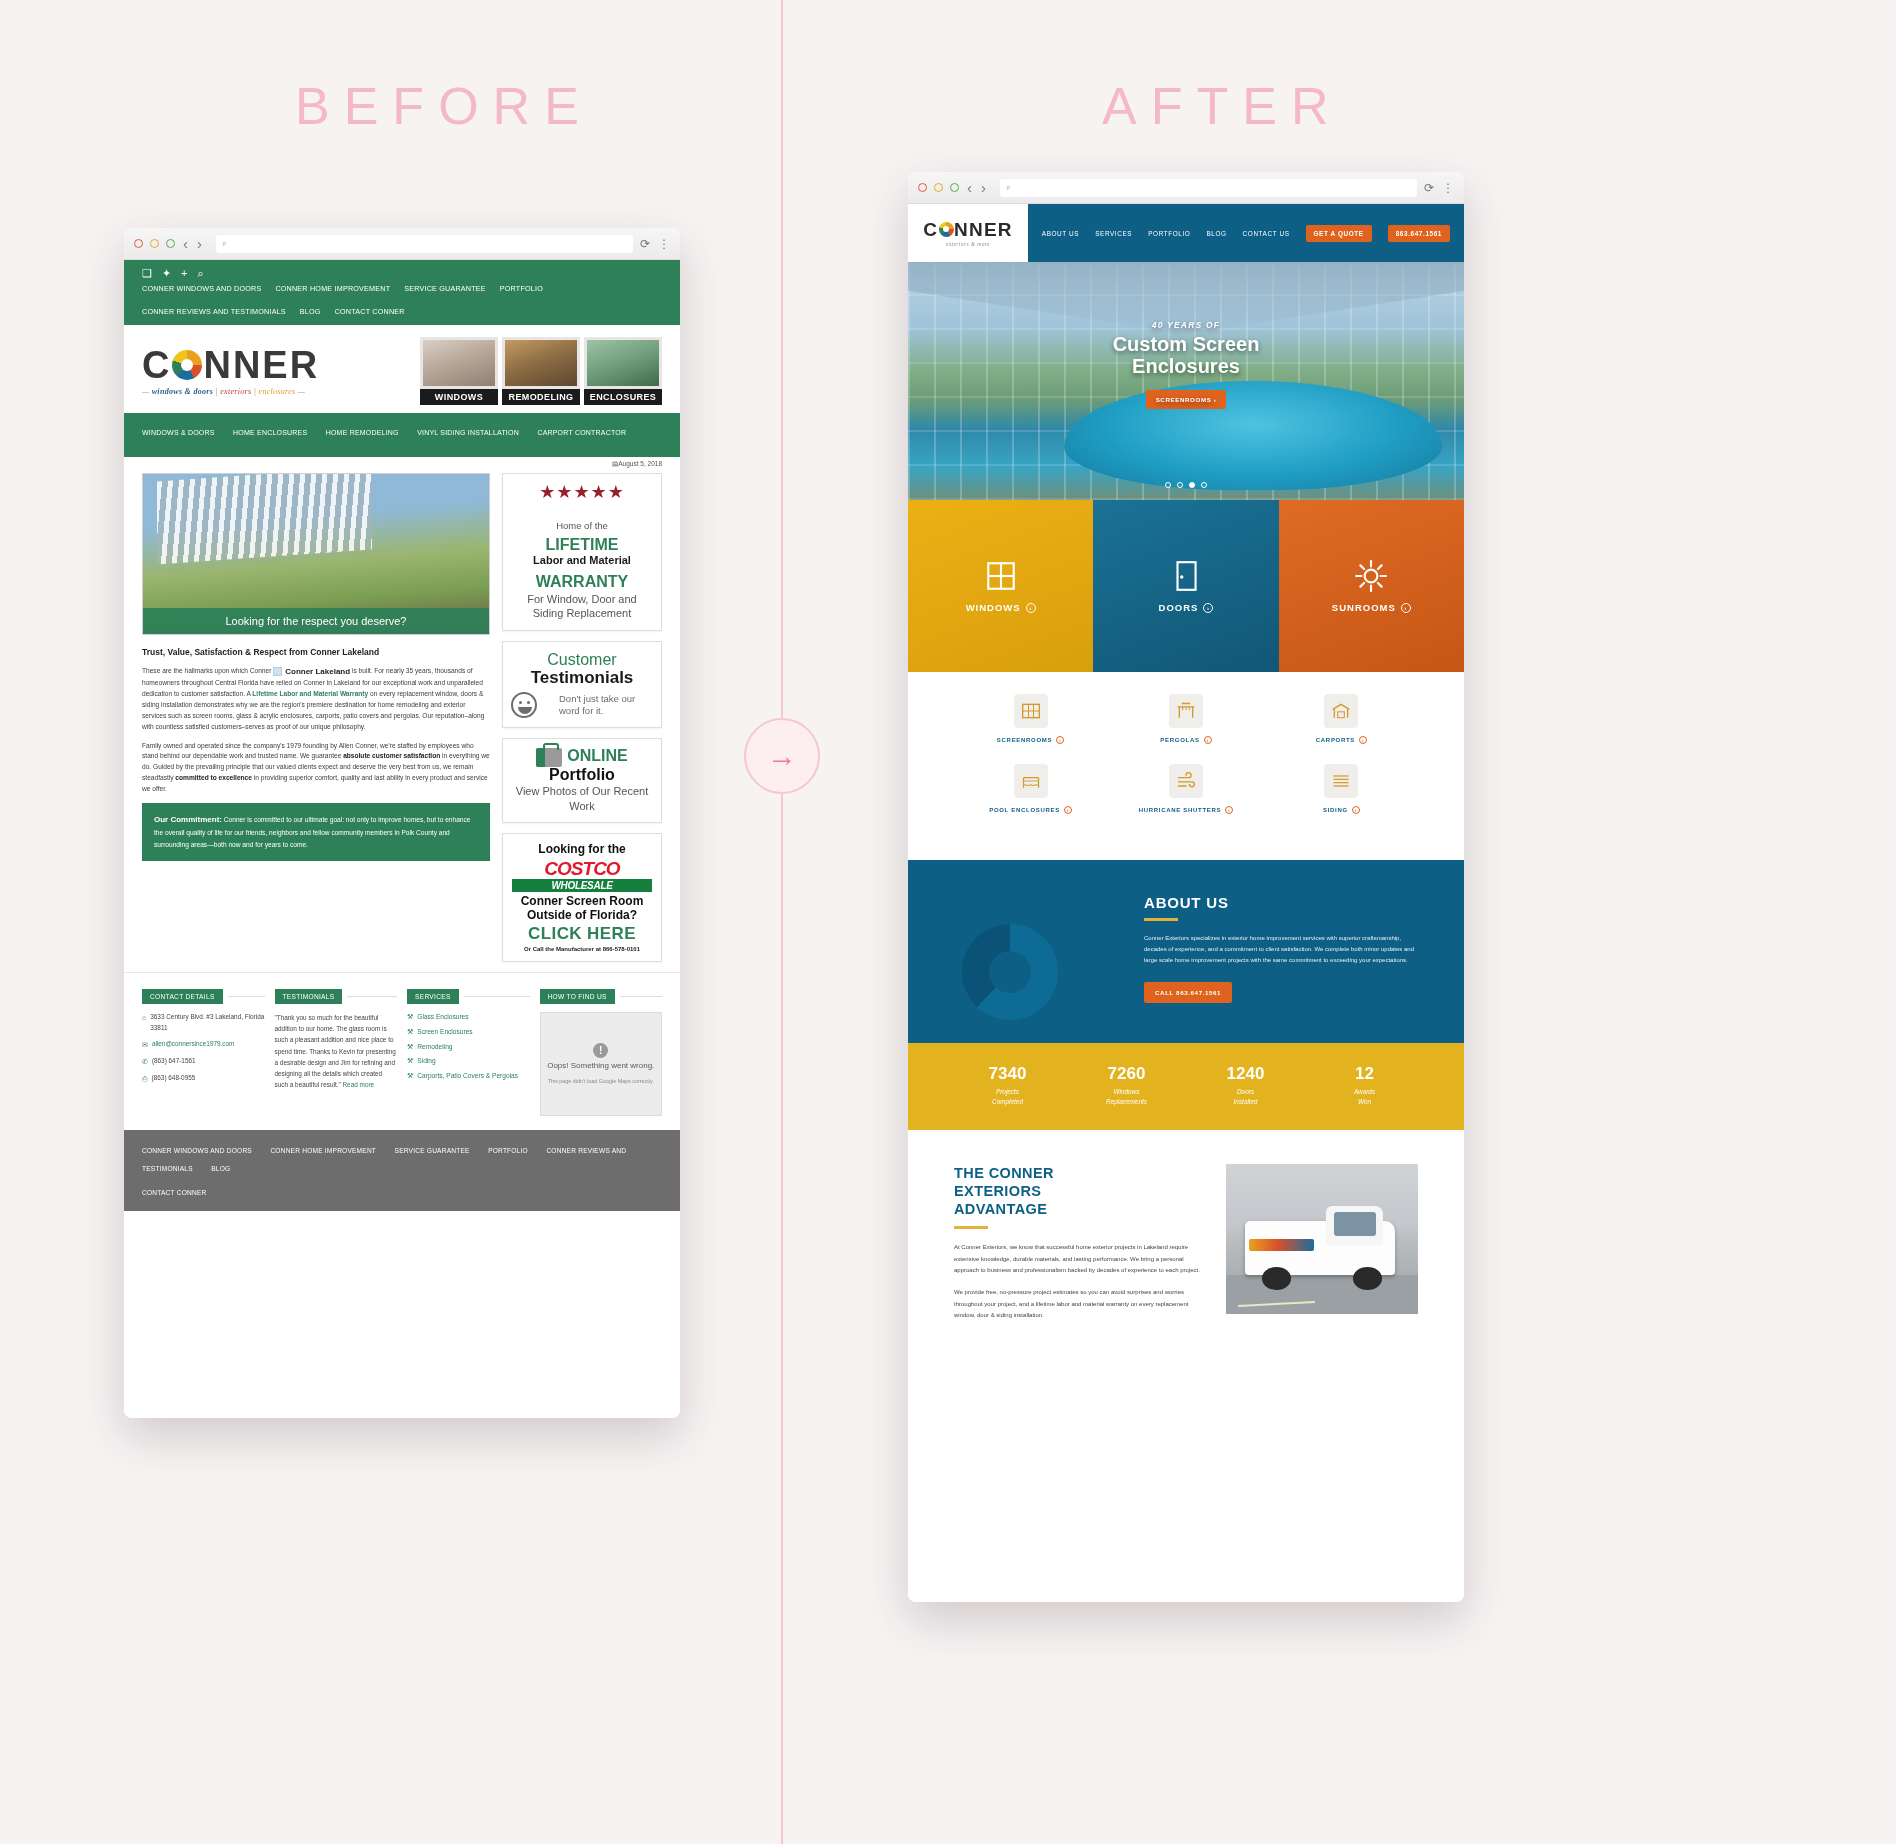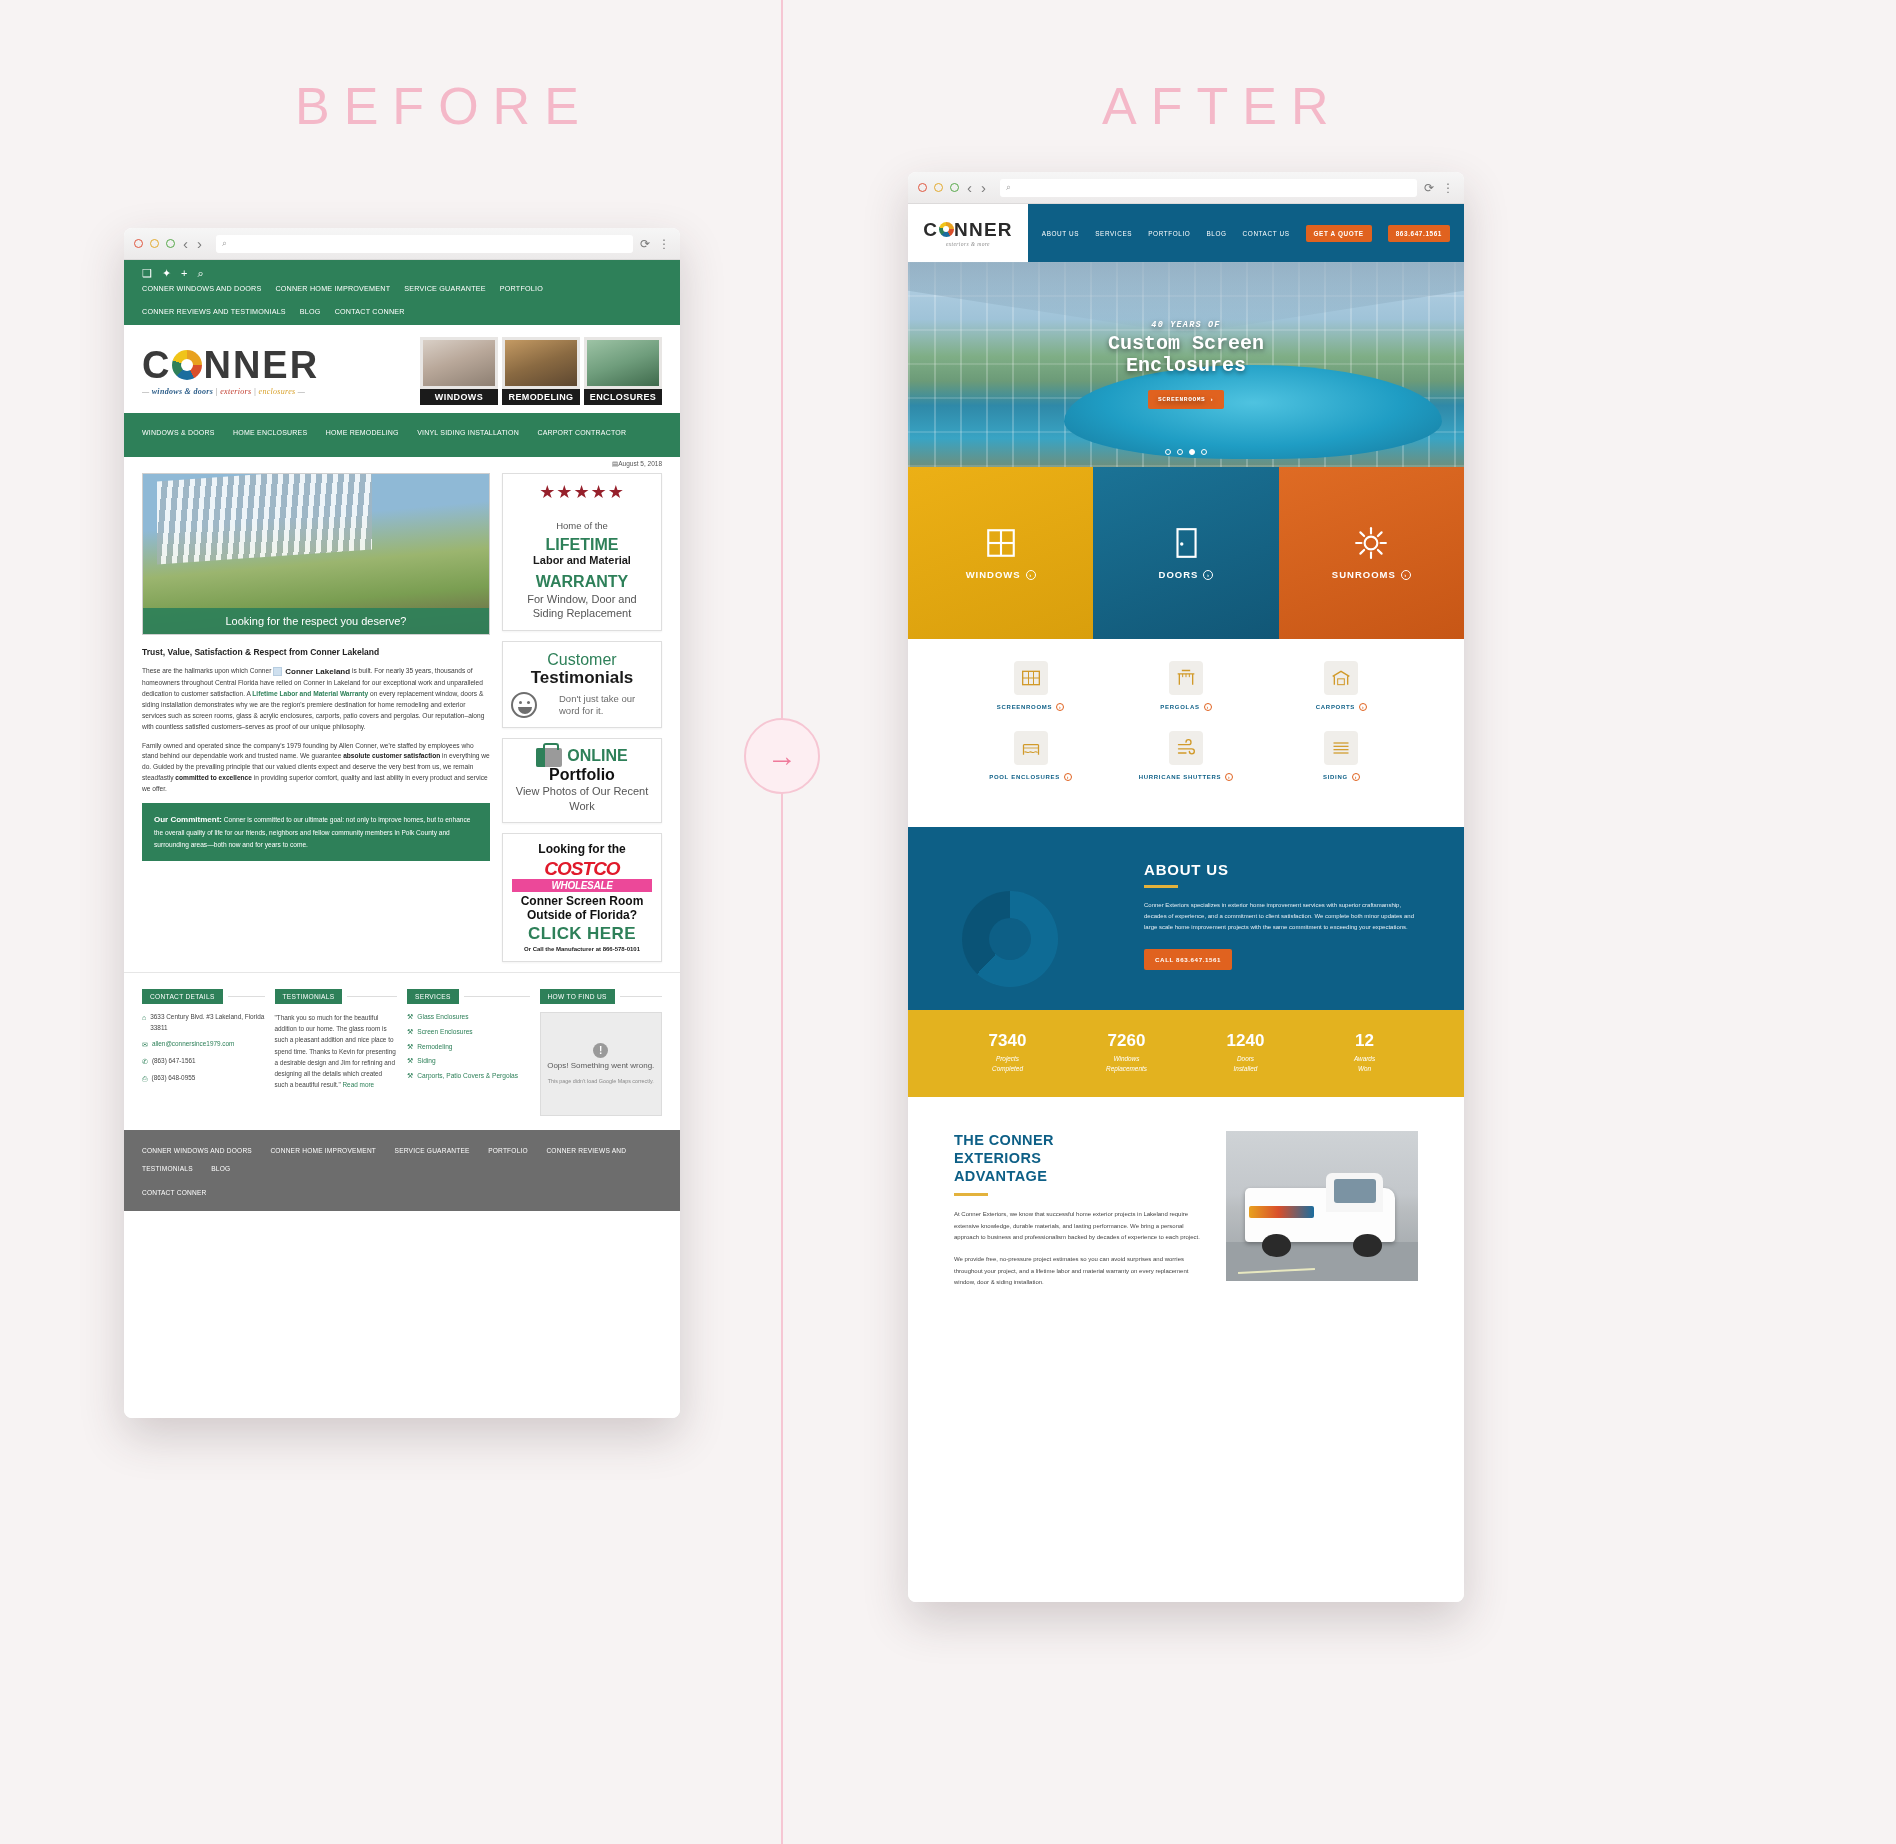--- a/index.html
+++ b/index.html
@@ -144,21 +144,21 @@
   .smiley::after{content:"";position:absolute;left:5px;top:13px;width:14px;height:7px;border-bottom-left-radius:14px;border-bottom-right-radius:14px;background:#6e6e6e;}
   .w-dontjust { font-size:9.5px; color:#6b6b6b; line-height:1.2; text-align:left;}
   .w-portline { display:flex; gap:5px; justify-content:center;}
   .briefcase { width:26px;height:19px;background:#9a9a9a;border-radius:2px;position:relative;flex:none;}
   .briefcase::before{content:"";position:absolute;left:7px;top:-5px;width:12px;height:5px;border:2px solid #2e8059;border-bottom:none;border-radius:3px 3px 0 0;}
   .briefcase::after{content:"";position:absolute;left:0;top:0;width:9px;height:19px;background:#2e8059;border-radius:2px 0 0 2px;}
   .w-online { font-size:16px;font-weight:700;color:#2e8059;line-height:1;}
   .w-pf { font-size:16px;font-weight:700;color:#111;line-height:1.05;}
   .w-look { font-size:12px; font-weight:700; color:#111; line-height:1.15;}
   .costco { font-size:19px; font-weight:800; font-style:italic; color:#e01a2b; letter-spacing:-1px; line-height:1; margin:2px 0 0;}
-  .costco-ws { background:#ec4899; color:#fff; font-size:10px; font-weight:800; font-style:italic; letter-spacing:-.3px; padding:1px 8px; margin:1px 1px 3px;}
+  .costco-ws { background:#15803d; color:#fff; font-size:10px; font-weight:800; font-style:italic; letter-spacing:-.3px; padding:1px 8px; margin:1px 1px 3px;}
   .w-click { font-size:17px; font-weight:700; color:#2e8059; letter-spacing:.4px; line-height:1.1; margin-top:3px;}
   .w-callmfr { font-size:6px; font-weight:700; color:#222; margin-top:2px;}
 
   .b-footwidgets { display:flex; gap:10px; padding:16px 18px 14px; background:#fff; border-top:1px solid #e6e6e6;}
   .fw { flex:1; min-width:0;}
   .fw-h { display:flex; align-items:center; gap:5px; margin-bottom:8px;}
   .fw-badge { background:#2e8059; color:#fff; font-size:6.6px; padding:4px 8px; letter-spacing:.3px; white-space:nowrap;}
   .fw-rule { flex:1; height:1px; background:#ddd;}
   .fw-line { font-size:6.4px; color:#444; line-height:1.7; display:flex; gap:4px; margin-bottom:5px;}
   .fw-ico { color:#2e8059; font-size:7px; flex:none;}
@@ -180,22 +180,22 @@
   .a-logo-word { font-size:19px; font-weight:700; letter-spacing:1.2px; color:#2b2b2b; display:flex; align-items:center; line-height:1;}
   .pie-sm { width:15px;height:15px;border-radius:50%;margin:0 .5px;
     background: conic-gradient(#e8a11f 0 25%, #d94f2b 25% 42%, #1b6d9e 42% 62%, #2e8059 62% 80%, #f0c419 80% 100%);
     position:relative;}
   .pie-sm::after{content:"";position:absolute;inset:4.5px;border-radius:50%;background:#fff;}
   .a-logo-sub { font-size:5.5px; font-style:italic; color:#8a8a8a; font-family:"Liberation Serif",serif; margin-top:2px; letter-spacing:.4px;}
   .a-nav { flex:1; background:#0d5f86; display:flex; align-items:center; gap:16px; padding:0 14px; }
   .a-nav a { color:#fff; font-size:6.4px; letter-spacing:.6px; text-decoration:none; white-space:nowrap;}
   .a-cta { background:#e0621f; color:#fff !important; font-size:5.8px; font-weight:700; padding:5px 8px; letter-spacing:.5px; border-radius:2px;}
 
-  .a-hero { position:relative; height:205px; overflow:hidden;
-    background:linear-gradient(180deg,#b9d3e6 0%,#9fc3d8 28%,#7fae86 46%,#6c9b78 58%,#2f89a8 70%,#39a4c4 86%,#6e8f7c 100%);font-family:Liberation Mono, monospace;}
+  .a-hero { position:relative; height:238px; overflow:hidden;
+    background:linear-gradient(180deg,#b9d3e6 0%,#9fc3d8 28%,#7fae86 46%,#6c9b78 58%,#2f89a8 70%,#39a4c4 86%,#6e8f7c 100%);}
   .a-hero .screen-frame { position:absolute; inset:0;
      background:
        repeating-linear-gradient(90deg, rgba(255,255,255,.22) 0 2px, transparent 2px 26px),
        repeating-linear-gradient(0deg, rgba(255,255,255,.14) 0 2px, transparent 2px 34px);}
   .a-hero .roofline { position:absolute; left:0; right:0; top:0; height:72px;
      background:linear-gradient(180deg,rgba(120,150,170,.55),rgba(120,150,170,0));
      clip-path: polygon(0 0,100% 0,100% 40%,50% 100%,0 40%); }
   .a-hero .pool { position:absolute; left:28%; right:4%; bottom:4%; height:46%;
      background:radial-gradient(ellipse at 50% 40%, #4fc3e0 0%, #1f9dc4 55%, #16789b 100%);
      border-radius:50% 50% 45% 45%/60% 60% 40% 40%; }

